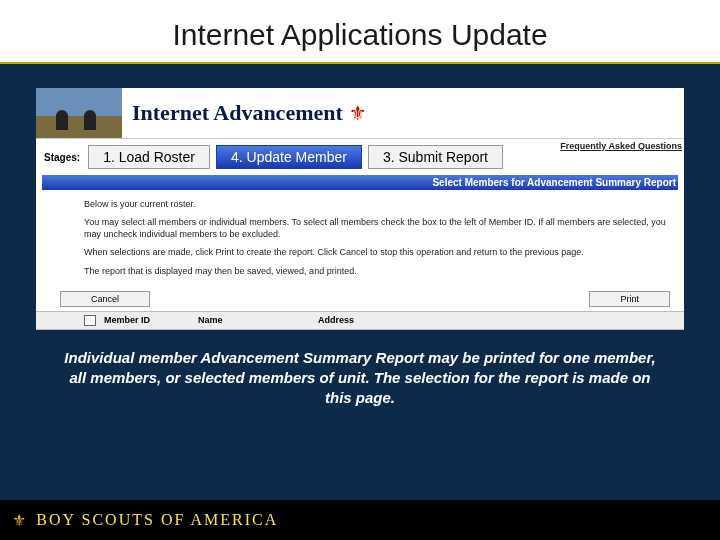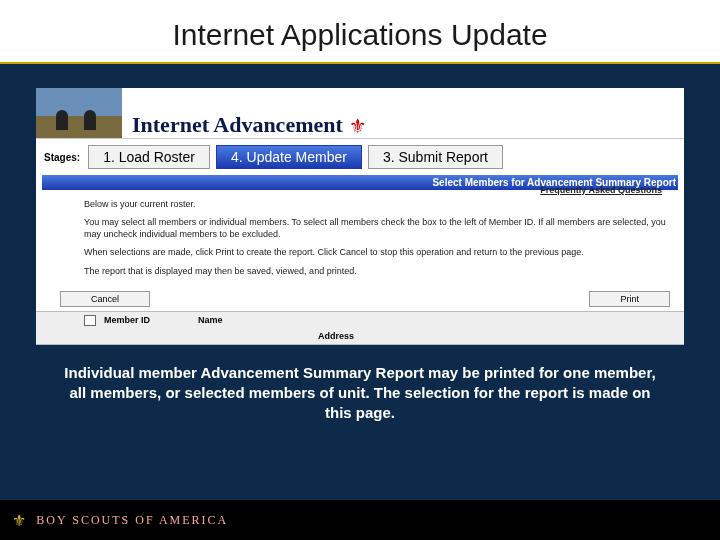--- a/index.html
+++ b/index.html
@@ -21,21 +21,21 @@
     font-size: 30px;
     font-weight: 400;
     text-align: center;
   }
   .app-area {
     margin: 24px 36px 0 36px;
     background: #fff;
   }
   .app-header {
     display: flex;
-    align-items: flex-end;
+    align-items: center;
     border-bottom: 1px solid #ccc;
   }
   .photo {
     width: 86px;
     height: 50px;
     background: linear-gradient(to bottom, #6a8fb8 0%, #6a8fb8 55%, #7a6a40 55%, #7a6a40 100%);
     position: relative;
     margin-right: 10px;
   }
   .photo::before, .photo::after {
@@ -77,27 +77,26 @@
     background: #f2f2f2;
     font-size: 14px;
   }
   .stage-btn.active {
     background: linear-gradient(#4a7ae0, #1a3ab0);
     color: #fff;
     border-color: #1a3ab0;
   }
   .faq {
     position: absolute;
-    right: 22px;
+    right: 2px;
     top: 2px;
     font-size: 9px;
     font-weight: bold;
     color: #222;
     text-decoration: underline;
-    margin-top: 44px;
   }
   .section-title {
     background: linear-gradient(#4a7ae0, #1a3ab0);
     color: #fff;
     text-align: right;
     font-size: 10px;
     font-weight: bold;
     padding: 2px;
     margin: 0 6px;
   }
@@ -130,48 +129,49 @@
   }
   .table-header .chk {
     width: 12px; height: 11px;
     border: 1px solid #666;
     background: #fff;
     margin-right: 8px;
     display: inline-block;
   }
   .col-member { width: 94px; }
   .col-name { width: 120px; }
-  .col-address { flex: 1; margin-top: 16px; }
+  .col-address { flex: 1; }
   .caption {
     color: #fff;
     font-size: 15px;
     font-weight: bold;
     text-align: center;
     padding: 18px 60px 0 60px;
     line-height: 1.35;
+    font-style: italic;
   }
   .footer {
     position: absolute;
     bottom: 0;
     left: 0;
     right: 0;
     height: 40px;
     background: #000;
     display: flex;
     align-items: center;
     padding-left: 12px;
   }
   .footer .fleur2 {
     font-size: 16px;
     color: #d4af37;
     margin-right: 10px;
   }
   .footer-text {
-    color: #fca5a5;
-    font-size: 12px;
+    color: #fde047;
+    font-size: 16px;
     letter-spacing: 2px;
     font-family: Georgia, serif;
   }
 </style>
 </head>
 <body>
 
 <div class="slide-header">
   <div class="slide-title">Internet Applications Update</div>
 </div>

